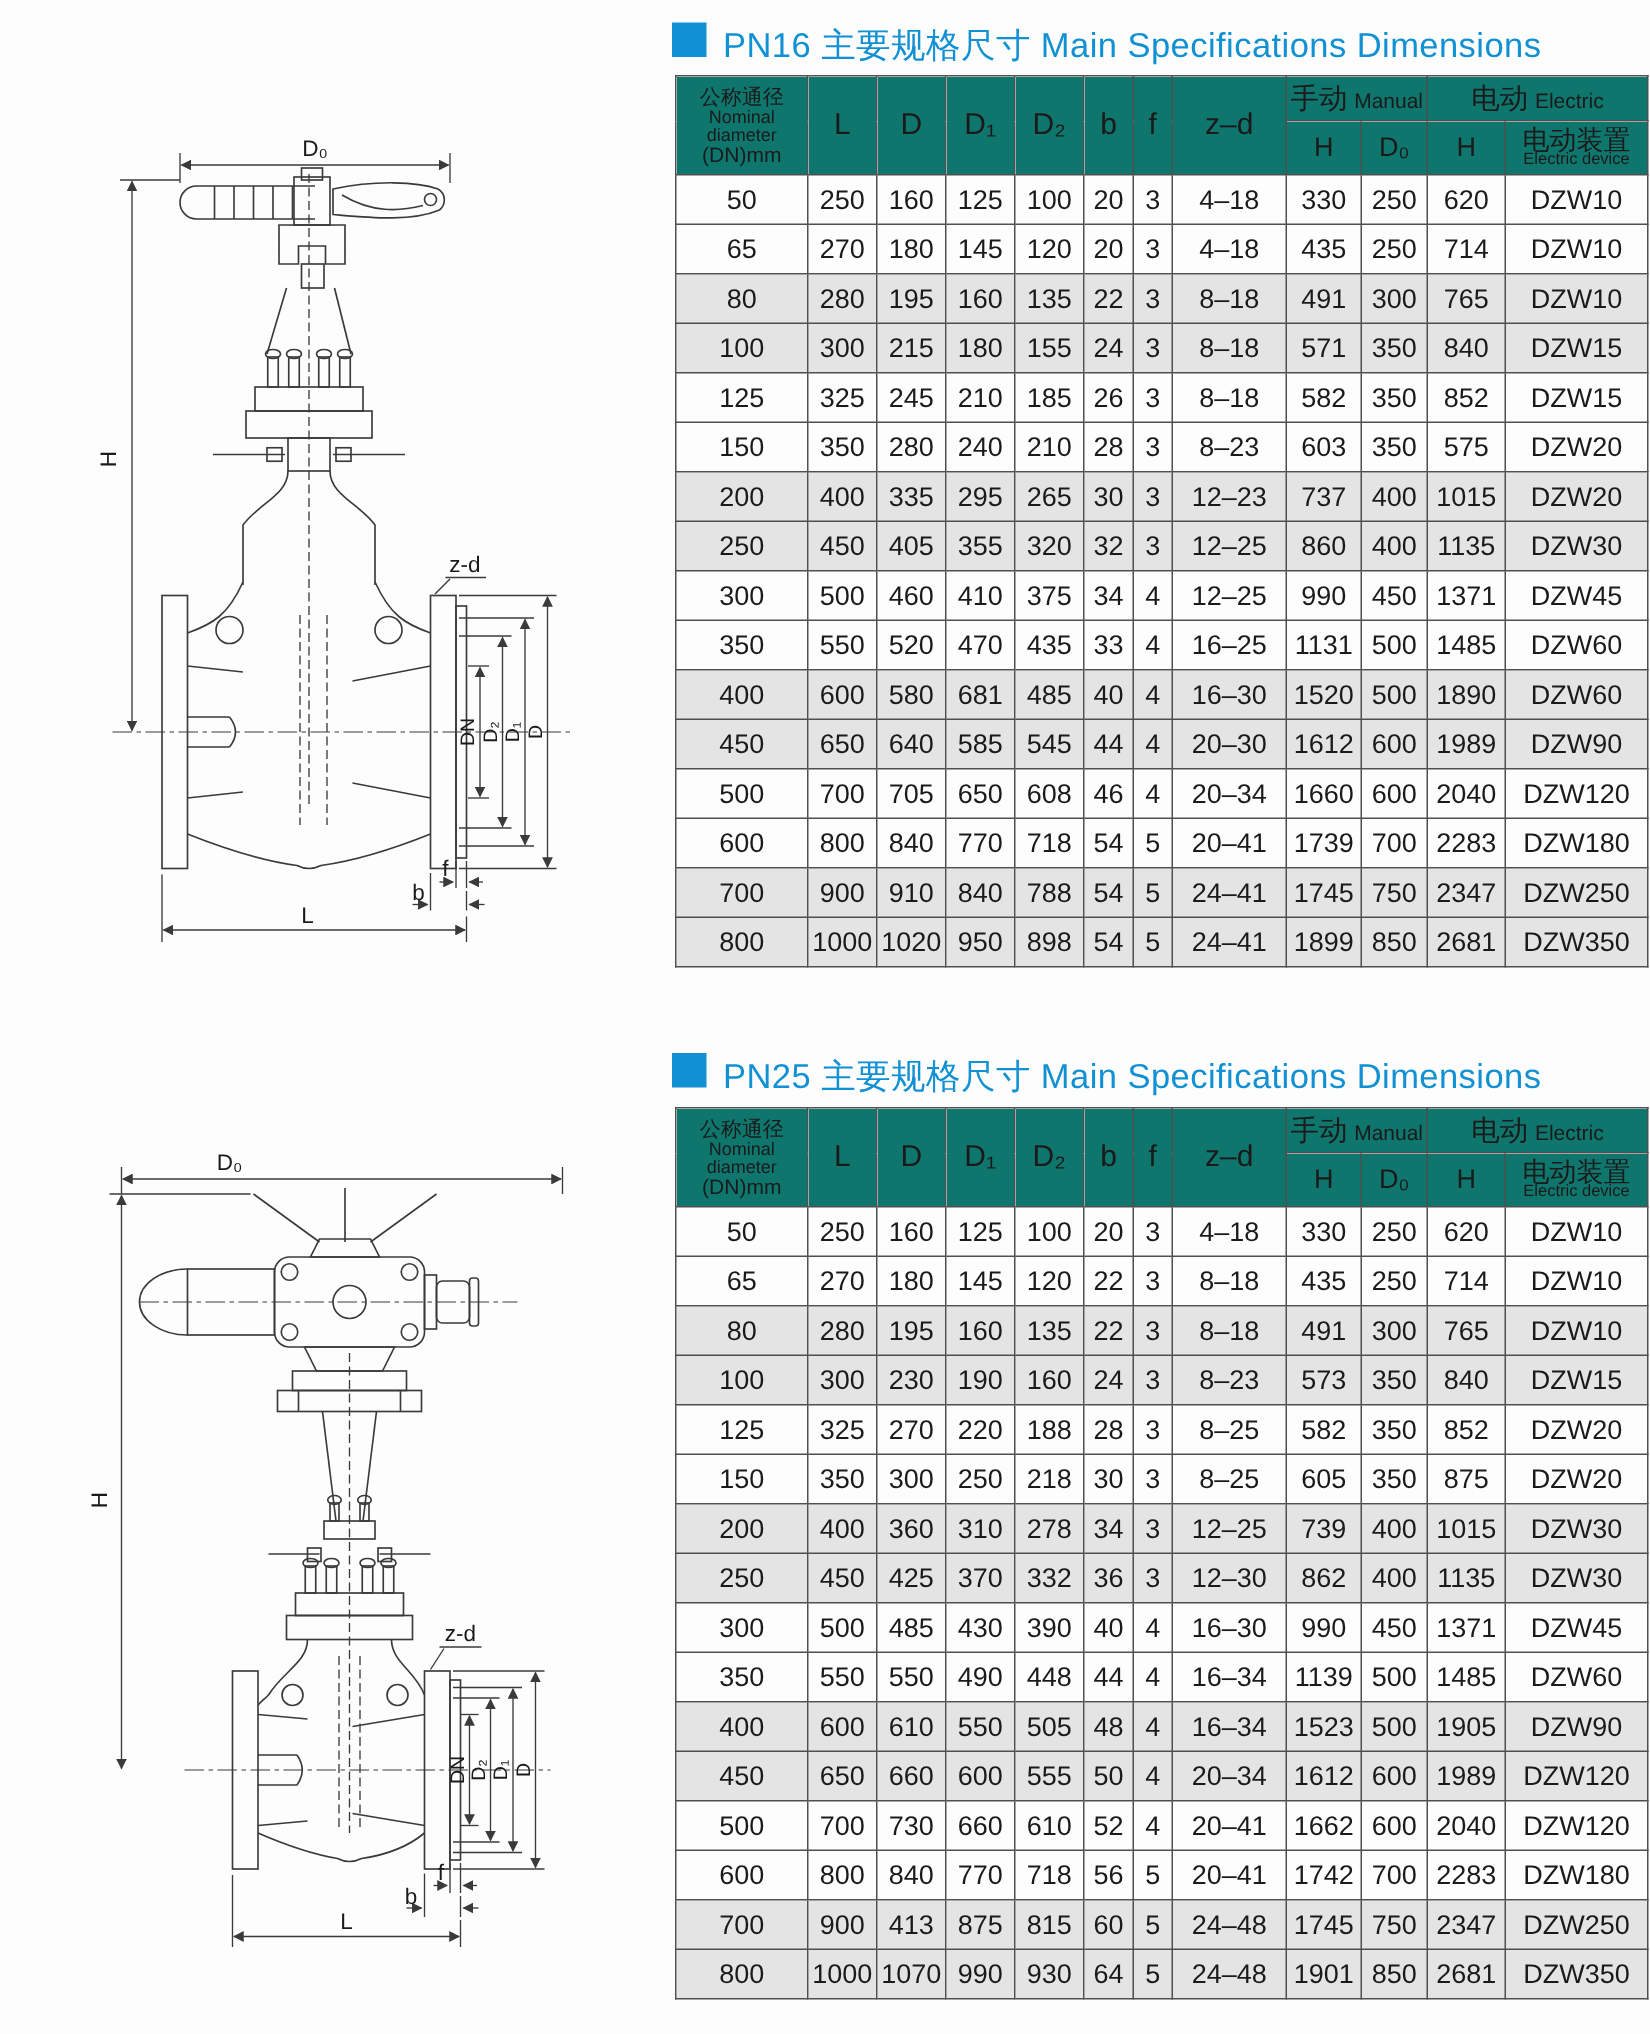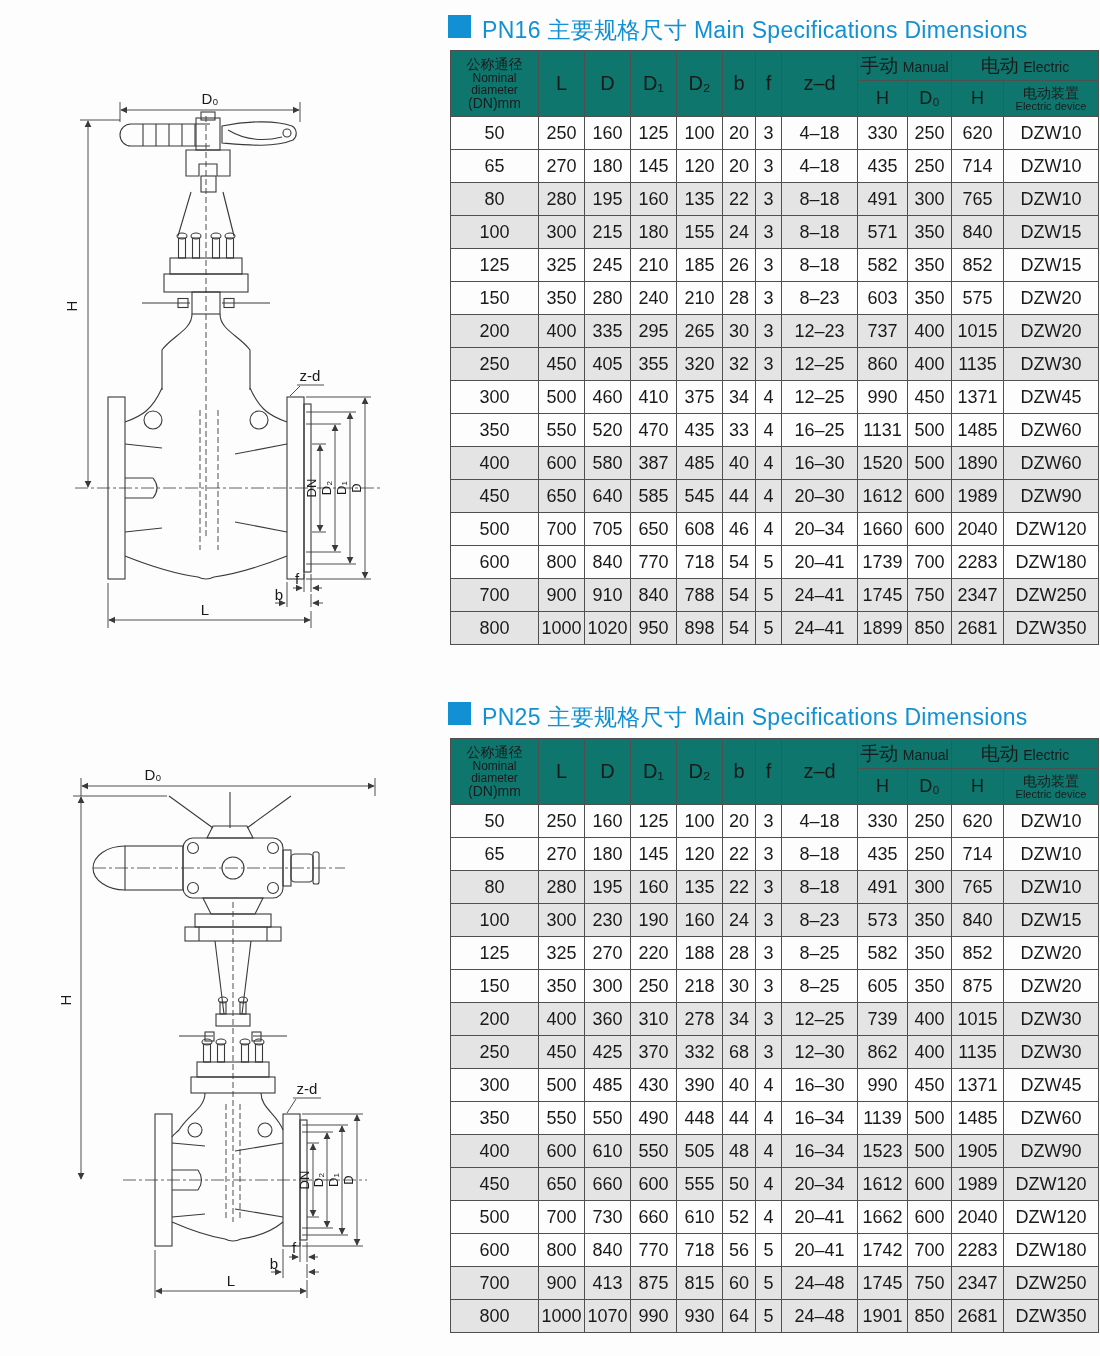--- a/index.html
+++ b/index.html
@@ -12,21 +12,21 @@
   table.spec td{height:33px;font-size:18px;background:#fdfdfd}
   table.spec tr.shaded td{background:#e4e4e4}
   .h1 th{height:30px}
   .h2 th{height:36px}
   th.letter{font-size:20px}
   .dnh .zh{font-size:14px;line-height:15px}
   .dnh .en{font-size:12px;line-height:12px}
   .grp .zh{font-size:19px}
   .grp .en{font-size:14px}
   .sub{font-size:18px}
-  .dev .zh{font-size:14px;line-height:15px}
+  .dev .zh{font-size:18px;line-height:15px}
   .dev .en{font-size:11px;line-height:11px}
   svg.drawing{position:absolute}
   .ln{stroke:#3a3a3a;stroke-width:1.1;fill:none}
   .thin{stroke:#3a3a3a;stroke-width:.9;fill:none}
   .dash{stroke:#3a3a3a;stroke-width:.9;fill:none;stroke-dasharray:6 3}
   .cl{stroke:#3a3a3a;stroke-width:.8;fill:none;stroke-dasharray:13 3 3 3}
   .lbl{font-family:"Liberation Sans",sans-serif;font-size:15px;fill:#1a1a1a;stroke:none}
   .dim{font-family:"Liberation Sans",sans-serif;font-size:13px;fill:#1a1a1a;stroke:none}
 </style>
 </head>
@@ -224,21 +224,21 @@
         <td>16–25</td>
         <td>1131</td>
         <td>500</td>
         <td>1485</td>
         <td>DZW60</td>
       </tr>
       <tr class="shaded">
         <td>400</td>
         <td>600</td>
         <td>580</td>
-        <td>387</td>
+        <td>681</td>
         <td>485</td>
         <td>40</td>
         <td>4</td>
         <td>16–30</td>
         <td>1520</td>
         <td>500</td>
         <td>1890</td>
         <td>DZW60</td>
       </tr>
       <tr class="shaded">
@@ -466,21 +466,21 @@
         <td>400</td>
         <td>1015</td>
         <td>DZW30</td>
       </tr>
       <tr class="shaded">
         <td>250</td>
         <td>450</td>
         <td>425</td>
         <td>370</td>
         <td>332</td>
-        <td>68</td>
+        <td>36</td>
         <td>3</td>
         <td>12–30</td>
         <td>862</td>
         <td>400</td>
         <td>1135</td>
         <td>DZW30</td>
       </tr>
       <tr>
         <td>300</td>
         <td>500</td>

